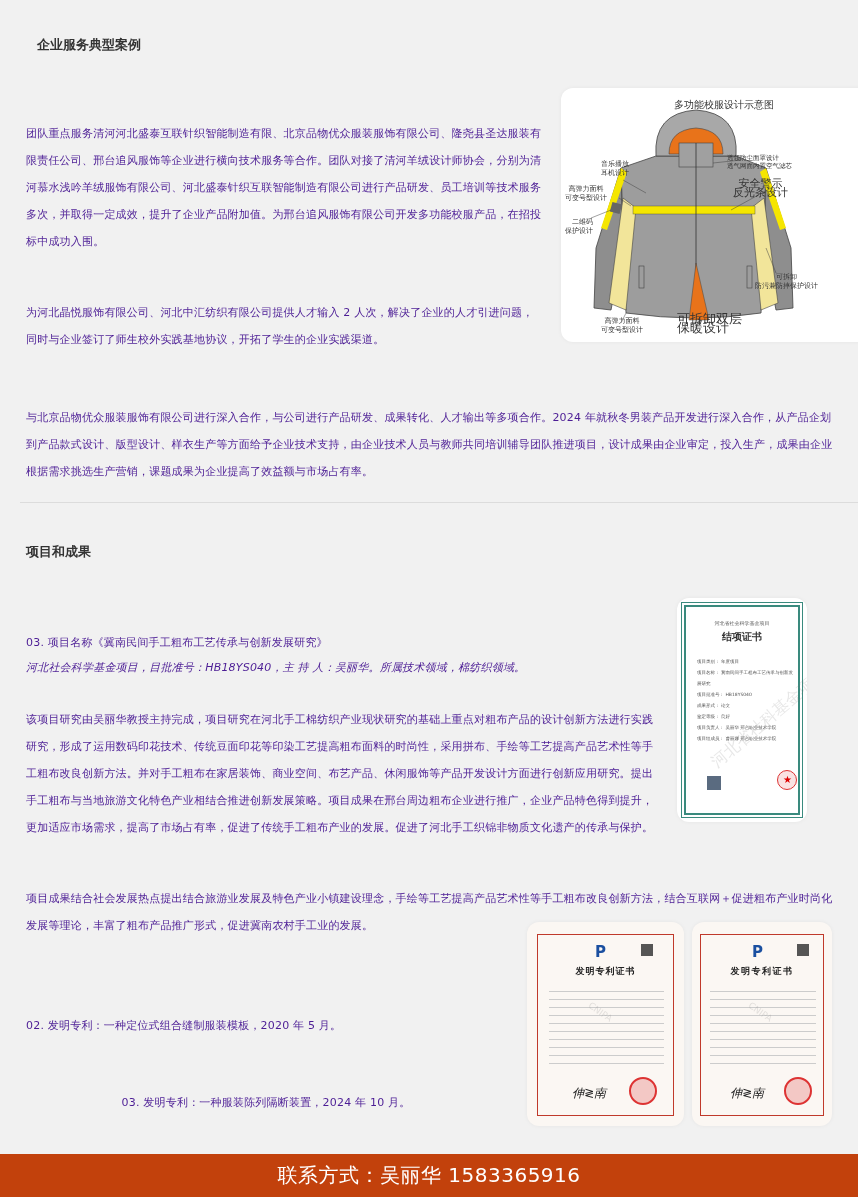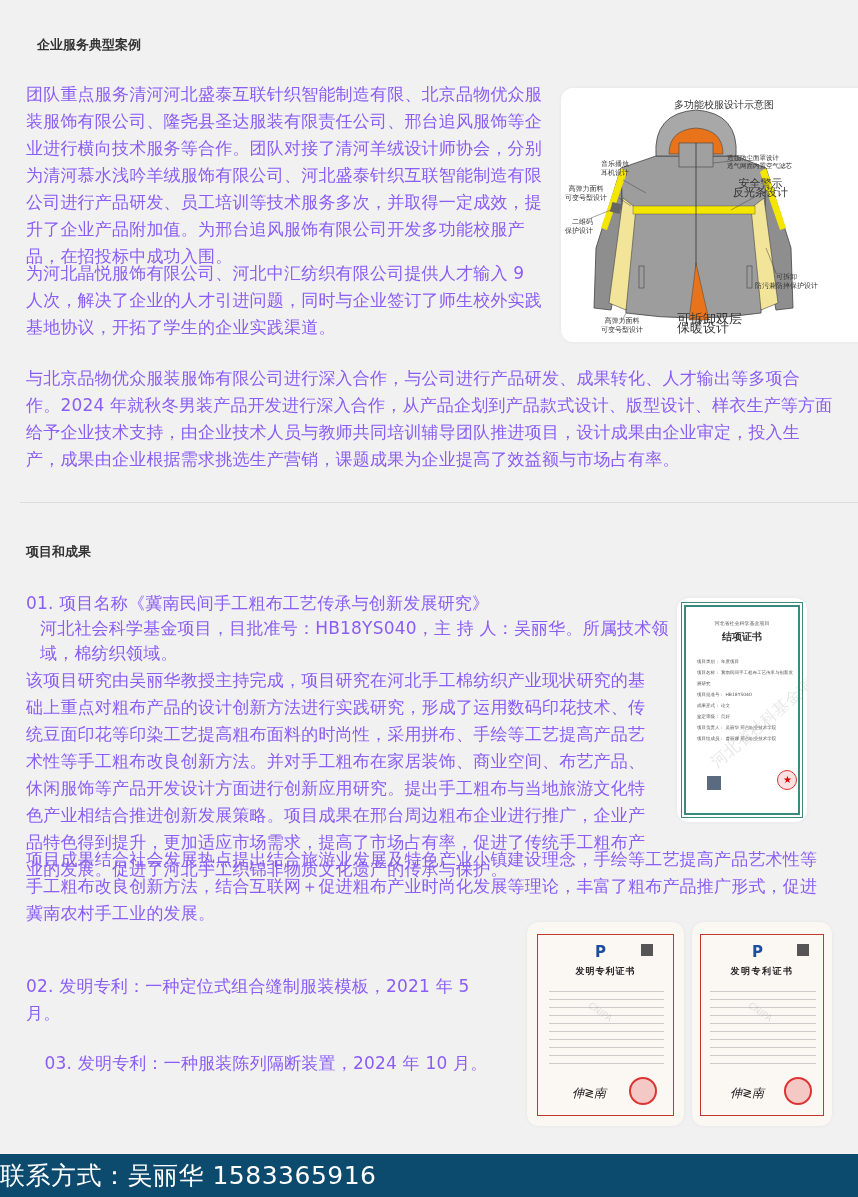--- a/index.html
+++ b/index.html
@@ -1,32 +1,32 @@
 <!DOCTYPE html>
 <html><head>
 <meta charset="utf-8">
 <style>
   * { box-sizing: border-box; margin: 0; padding: 0; }
   html, body { width: 858px; height: 1197px; background: #f1f1f1; overflow: hidden; }
   body { font-family: "DejaVu Sans", "Liberation Sans", sans-serif; color: #444; position: relative; }
   .h { position: absolute; left: 26px; font-size: 13px; font-weight: bold; color: #333; }
-  .p { position: absolute; font-size: 17px; line-height: 27px; color: #8b5cf6; letter-spacing: 0.2px; }
+  .p { position: absolute; font-size: 11px; line-height: 27px; color: #4c1d95; letter-spacing: 0.2px; margin-top: 39px; }
   .card { position: absolute; background: #fff; border-radius: 12px; box-shadow: 0 0 4px rgba(0,0,0,0.05); overflow: hidden; }
   .divider { position: absolute; left: 20px; right: 0; top: 502px; height: 1px; background: #dcdcdc; }
-  .footer { position: absolute; left: 0; right: 0; top: 1154px; height: 43px; background: #0c4a6e; color: #fff; text-align: left; font-size: 25px; line-height: 43px; letter-spacing: 0.5px; }
+  .footer { position: absolute; left: 0; right: 0; top: 1154px; height: 43px; background: #c2410c; color: #fff; text-align: center; font-size: 20px; line-height: 43px; letter-spacing: 0.5px; }
   .cert-title { font-family: "DejaVu Serif", serif; }
 </style>
 </head>
 <body>
 
 <div class="h" style="top:36px;margin-left:11px;">企业服务典型案例</div>
 
 <div class="p" style="left:26px; top:81px; width:516px;">团队重点服务清河河北盛泰互联针织智能制造有限、北京品物优众服装服饰有限公司、隆尧县圣达服装有限责任公司、邢台追风服饰等企业进行横向技术服务等合作。团队对接了清河羊绒设计师协会，分别为清河慕水浅吟羊绒服饰有限公司、河北盛泰针织互联智能制造有限公司进行产品研发、员工培训等技术服务多次，并取得一定成效，提升了企业产品附加值。为邢台追风服饰有限公司开发多功能校服产品，在招投标中成功入围。</div>
 
-<div class="p" style="left:26px; top:260px; width:516px;">为河北晶悦服饰有限公司、河北中汇纺织有限公司提供人才输入 9 人次，解决了企业的人才引进问题，同时与企业签订了师生校外实践基地协议，开拓了学生的企业实践渠道。</div>
+<div class="p" style="left:26px; top:260px; width:516px;">为河北晶悦服饰有限公司、河北中汇纺织有限公司提供人才输入 2 人次，解决了企业的人才引进问题，同时与企业签订了师生校外实践基地协议，开拓了学生的企业实践渠道。</div>
 
 <div class="card" style="left:561px; top:88px; width:326px; height:254px;">
   <div class="cert-title" style="position:absolute; top:10px; left:0; right:0; text-align:center; font-size:10px; color:#333;">多功能校服设计示意图</div>
   <svg width="270" height="254" viewBox="0 0 270 254" style="position:absolute; left:0; top:0;">
 
     <path d="M60 80 L35 160 L33 220 L50 222 L62 160 Z" fill="#8e8e8e" stroke="#444" stroke-width="0.8"></path>
     <path d="M205 80 L230 160 L232 220 L215 222 L203 160 Z" fill="#8e8e8e" stroke="#444" stroke-width="0.8"></path>
 
     <path d="M60 80 L95 68 L175 68 L205 80 L200 225 Q135 235 65 225 Z" fill="#9d9d9d" stroke="#444" stroke-width="0.8"></path>
 
@@ -95,22 +95,22 @@
     <div>保暖设计</div>
   </div>
 </div>
 
 <div class="p" style="left:26px; top:365px; width:808px;">与北京品物优众服装服饰有限公司进行深入合作，与公司进行产品研发、成果转化、人才输出等多项合作。2024 年就秋冬男装产品开发进行深入合作，从产品企划到产品款式设计、版型设计、样衣生产等方面给予企业技术支持，由企业技术人员与教师共同培训辅导团队推进项目，设计成果由企业审定，投入生产，成果由企业根据需求挑选生产营销，课题成果为企业提高了效益额与市场占有率。</div>
 
 <div class="divider"></div>
 
 <div class="h" style="top:543px;">项目和成果</div>
 
-<div class="p" style="left:26px; top:591px; width:640px; line-height:25px;">01. 项目名称《冀南民间手工粗布工艺传承与创新发展研究》</div>
-<div class="p" style="left:40px; top:616px; width:650px; line-height:25px;">河北社会科学基金项目，目批准号：HB18YS040，主 持 人：吴丽华。所属技术领域，棉纺织领域。</div>
+<div class="p" style="left:26px; top:591px; width:640px; line-height:25px;">03. 项目名称《冀南民间手工粗布工艺传承与创新发展研究》</div>
+<div class="p" style="left:26px; top:616px; width:650px; line-height:25px;font-style:italic;">河北社会科学基金项目，目批准号：HB18YS040，主 持 人：吴丽华。所属技术领域，棉纺织领域。</div>
 
 <div class="p" style="left:26px; top:667px; width:630px;">该项目研究由吴丽华教授主持完成，项目研究在河北手工棉纺织产业现状研究的基础上重点对粗布产品的设计创新方法进行实践研究，形成了运用数码印花技术、传统豆面印花等印染工艺提高粗布面料的时尚性，采用拼布、手绘等工艺提高产品艺术性等手工粗布改良创新方法。并对手工粗布在家居装饰、商业空间、布艺产品、休闲服饰等产品开发设计方面进行创新应用研究。提出手工粗布与当地旅游文化特色产业相结合推进创新发展策略。项目成果在邢台周边粗布企业进行推广，企业产品特色得到提升，更加适应市场需求，提高了市场占有率，促进了传统手工粗布产业的发展。促进了河北手工织锦非物质文化遗产的传承与保护。</div>
 <div class="p" style="left:26px; top:846px; width:808px;">项目成果结合社会发展热点提出结合旅游业发展及特色产业小镇建设理念，手绘等工艺提高产品艺术性等手工粗布改良创新方法，结合互联网＋促进粗布产业时尚化发展等理论，丰富了粗布产品推广形式，促进冀南农村手工业的发展。</div>
 
 <div class="card" style="left:677px; top:598px; width:130px; height:224px;">
   <div style="position:absolute; left:7px; top:7px; right:7px; bottom:7px; border:2px solid #3a8a7e; outline:1px solid #3a8a7e; outline-offset:2px;"></div>
   <div style="position:absolute; top:22px; left:0; right:0; text-align:center; font-size:5px; color:#555;">河北省社会科学基金项目</div>
   <div class="cert-title" style="position:absolute; top:32px; left:0; right:0; text-align:center; font-size:10px; font-weight:bold; color:#333;">结项证书</div>
   <div style="position:absolute; top:58px; left:20px; right:14px; font-size:4.5px; line-height:11px; color:#555;">
     <div><span>项目类别：</span> <span>年度项目</span></div>
@@ -121,21 +121,21 @@
     <div><span>项目负责人：</span> <span>吴丽华 邢台职业技术学院</span></div>
     <div><span>项目组成员：</span> <span>曹丽娜 邢台职业技术学院</span></div>
   </div>
   <div style="position:absolute; left:20px; top:110px; font-size:16px; color:rgba(120,120,120,0.18); transform:rotate(-40deg); white-space:nowrap;">河北省社科基金项目</div>
   <div style="position:absolute; left:30px; top:178px; width:14px; height:14px; background:#5a6b80;"></div>
   <div style="position:absolute; left:100px; top:172px; width:20px; height:20px; border-radius:50%; border:1.5px solid #d33; background:rgba(220,60,60,0.15);">
     <div style="position:absolute; left:5px; top:3px; color:#d00; font-size:10px; line-height:12px;">★</div>
   </div>
 </div>
 
-<div class="p" style="left:26px; top:973px; width:480px;">02. 发明专利：一种定位式组合缝制服装模板，2021 年 5 月。</div>
+<div class="p" style="left:26px; top:973px; width:480px;">02. 发明专利：一种定位式组合缝制服装模板，2020 年 5 月。</div>
 <div class="p" style="left:26px; top:1050px; width:480px;text-align:center;">03. 发明专利：一种服装陈列隔断装置，2024 年 10 月。</div>
 
 <div class="card" style="left:527px; top:922px; width:157px; height:204px; background:#fbf7f3;">
   <div style="position:absolute; left:10px; top:12px; right:10px; bottom:10px; border:1.5px solid #c0392b;"></div>
   <div style="position:absolute; left:68px; top:22px; width:18px; height:16px; font-size:15px; font-weight:bold; color:#1a4fa0; line-height:16px;">P</div>
   <div style="position:absolute; left:114px; top:22px; width:12px; height:12px; background:#555;"></div>
   <div class="cert-title" style="position:absolute; top:43px; left:0; right:0; text-align:center; font-size:9px; font-weight:bold; color:#222; letter-spacing:1px;">发明专利证书</div>
   <div style="position:absolute; left:22px; top:62px; right:20px; height:80px; background:repeating-linear-gradient(#fbf7f3 0 7px, #ccc 7px 8px);"></div>
   <div style="position:absolute; left:60px; top:85px; font-size:9px; color:rgba(150,150,150,0.25); transform:rotate(35deg);">CNIPA</div>
   <div style="position:absolute; left:45px; top:163px; font-size:12px; color:#222; font-style:italic;">伸≷南</div>

